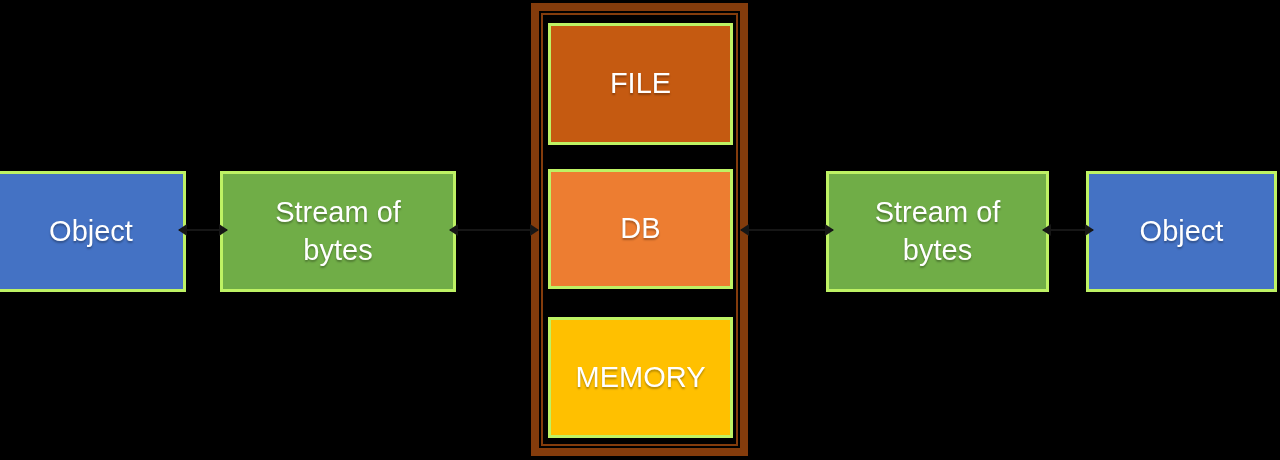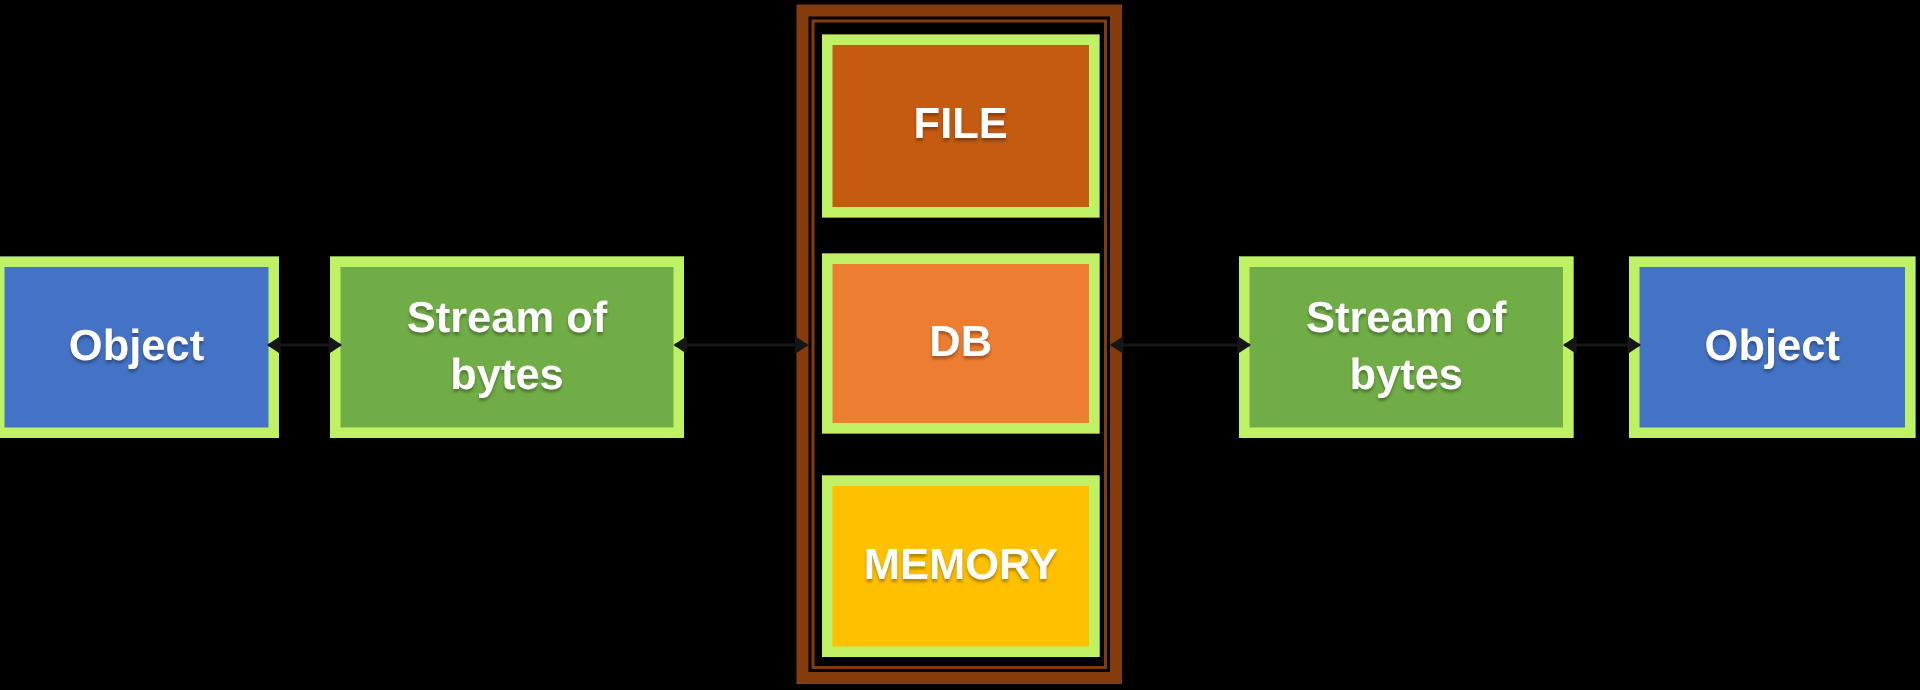--- a/index.html
+++ b/index.html
@@ -7,26 +7,26 @@
     position: relative;
     width: 1280px;
     height: 460px;
     background: #000;
     overflow: hidden;
     font-family: "Liberation Sans", "DejaVu Sans", sans-serif;
   }
   .node {
     position: absolute;
     box-sizing: border-box;
-    border: 7px solid #bef264;
+    border: 3px solid #bef264;
     display: flex;
     align-items: center;
     justify-content: center;
     color: #fff;
-    font-weight: 700;
+    font-weight: 400;
     font-size: 29px;
     text-align: center;
     text-shadow: 0 2px 2px rgba(0,0,0,0.3);
   }
   .node .label { line-height: 1.3; }
   .node .label.wrap { width: 170px; }
 
   
   #object-left    { left: -4px;   top: 171px; width: 190px; height: 121px; }
   #stream-left    { left: 220px;  top: 171px; width: 236px; height: 121px; }

